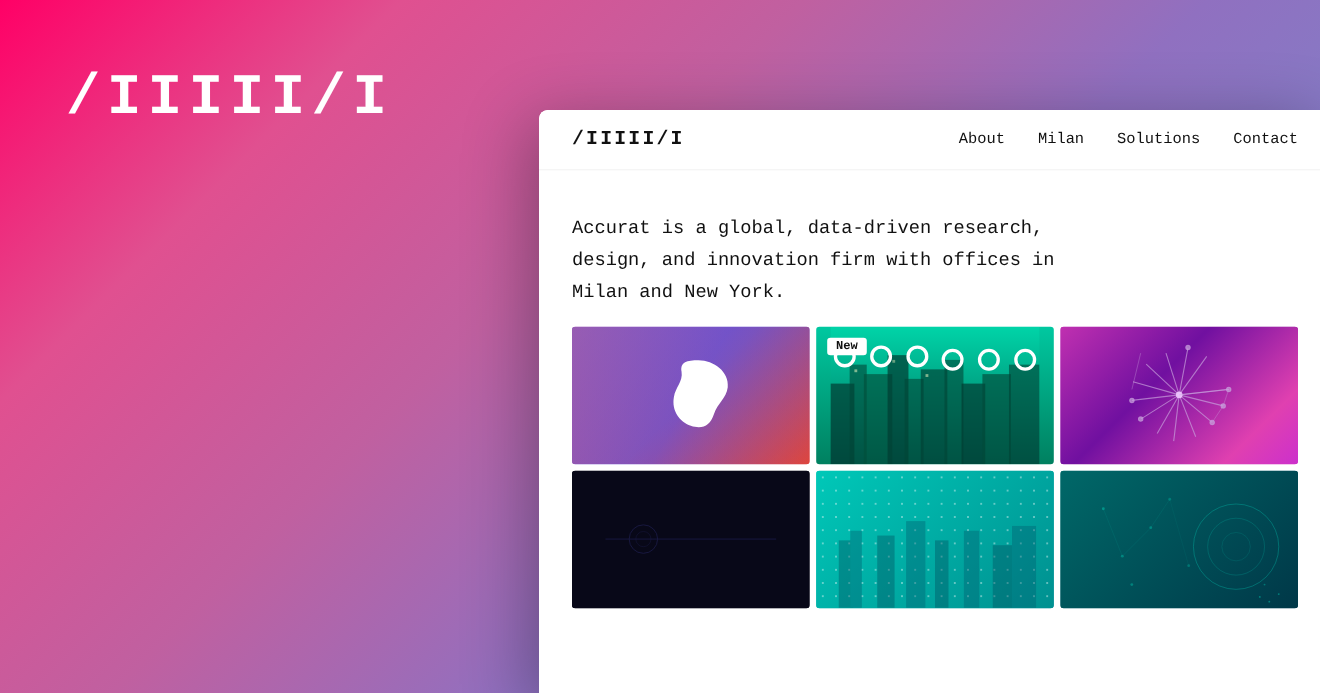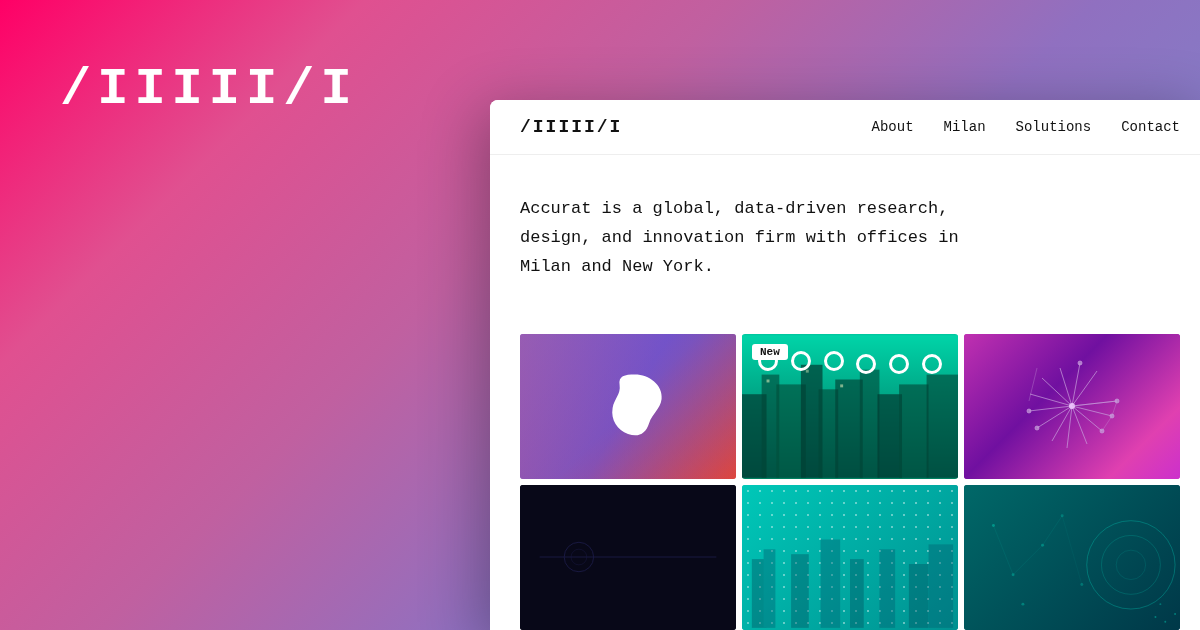--- a/index.html
+++ b/index.html
@@ -85,33 +85,33 @@
       padding: 40px 30px 20px 30px;
       background: #fff;
     }
 
     .hero-text {
       font-family: 'Courier New', Courier, monospace;
       font-size: 17px;
       line-height: 1.7;
       color: #111;
       max-width: 480px;
-      margin-bottom: 52px;
+      margin-bottom: 15px;
     }
 
     
     .portfolio-grid {
       display: grid;
       grid-template-columns: repeat(3, 1fr);
       gap: 6px;
     }
 
     .portfolio-item {
       width: 100%;
-      height: 145px;
+      height: 125px;
       border-radius: 3px;
       overflow: hidden;
       position: relative;
     }
 
     
     .card-1 {
       background: linear-gradient(135deg, #b060c0, #7060e0, #e04040);
     }
     .card-1-overlay {

